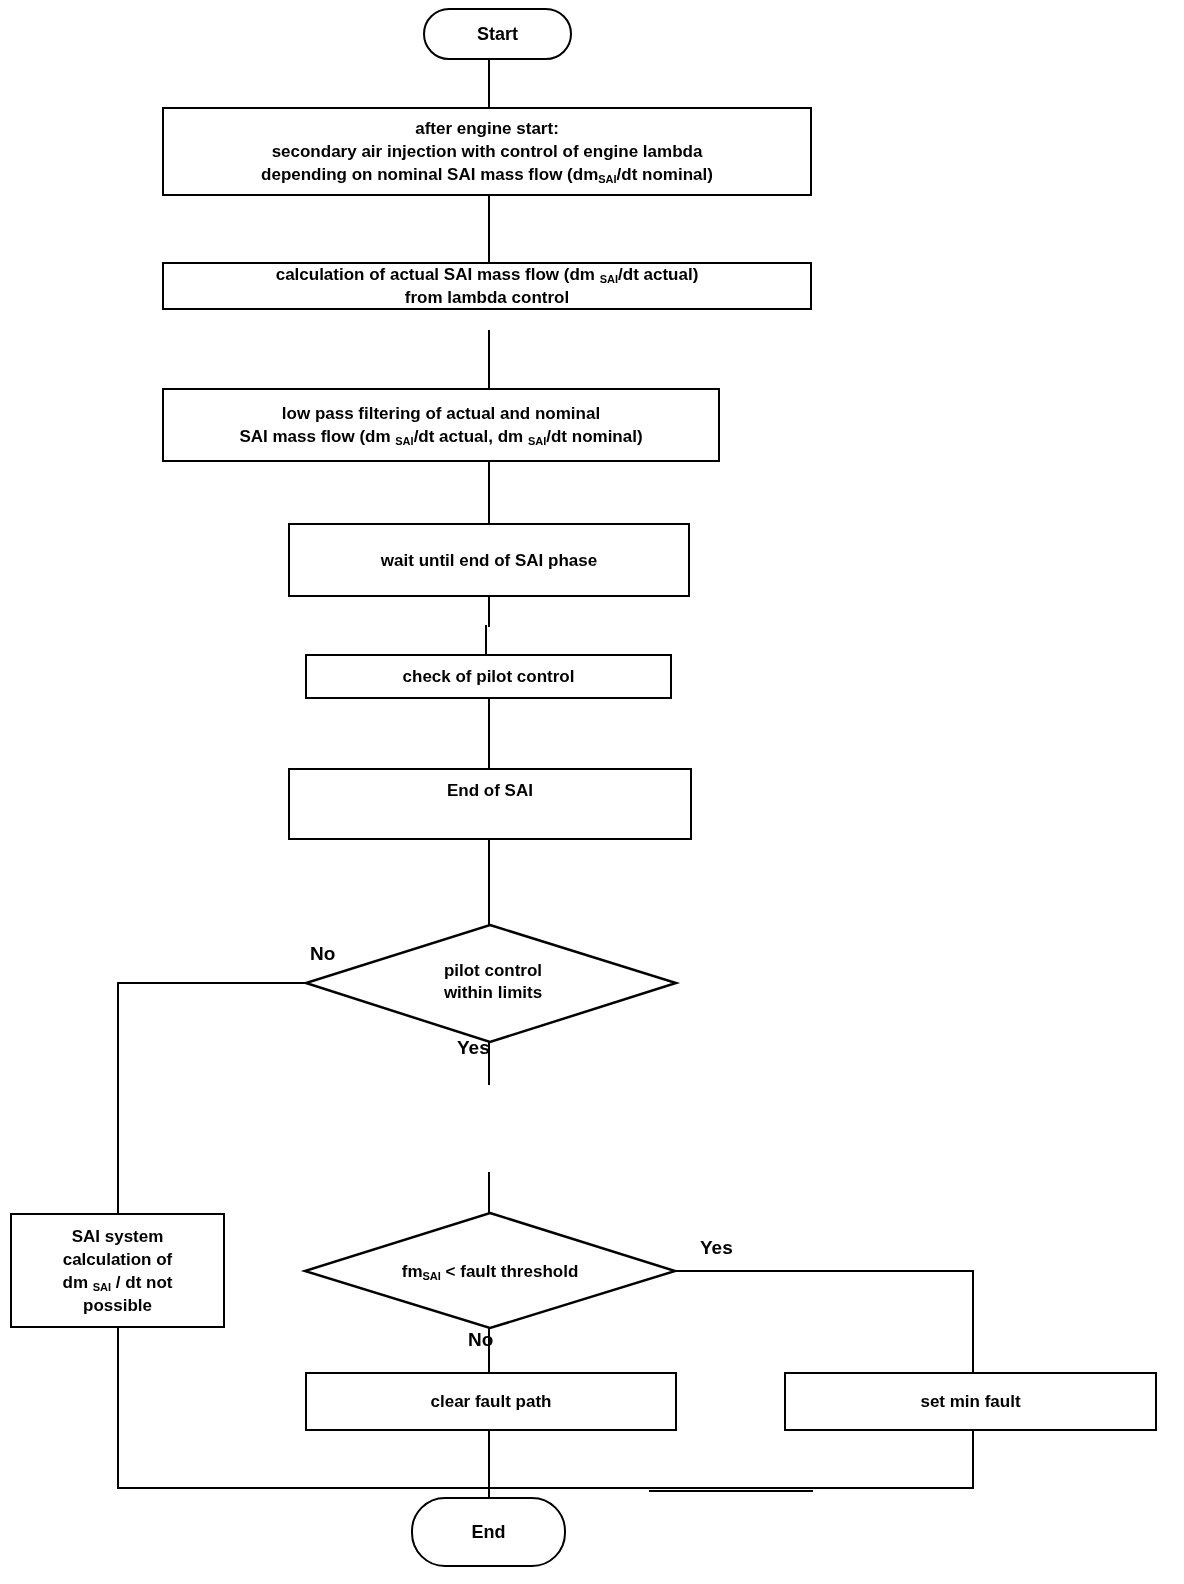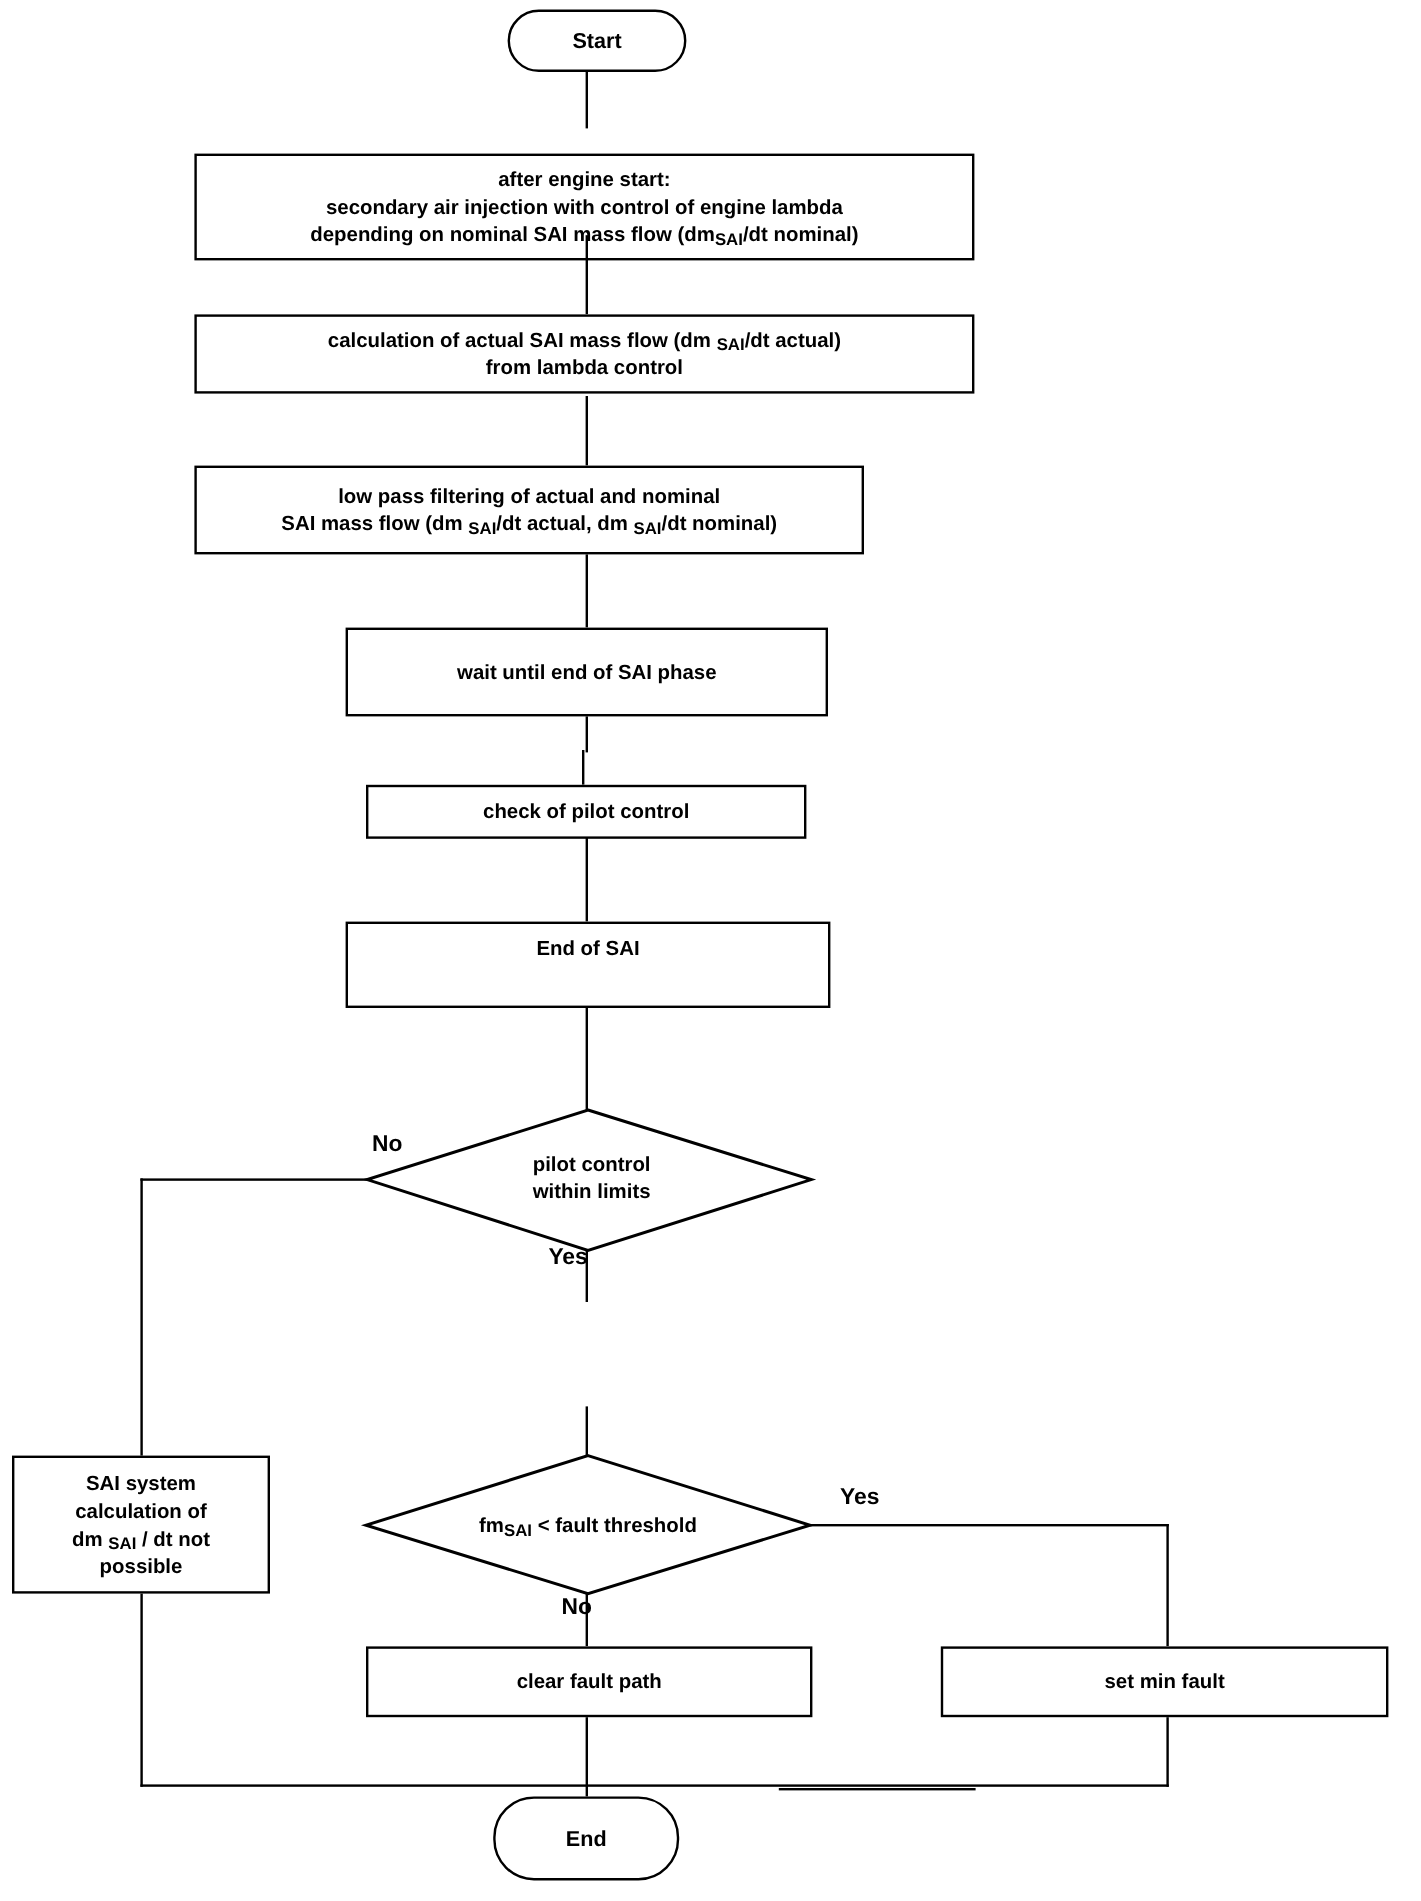--- a/index.html
+++ b/index.html
@@ -15,42 +15,42 @@
   }
   .node .line{white-space:nowrap;}
   .terminator{border-radius:28px;font-size:18px;border-width:2.5px;}
   .top-align{justify-content:flex-start;padding-top:9px;}
   .vline,.hline{position:absolute;background:#000;}
   .branch-label{position:absolute;font-weight:600;font-size:19px;line-height:20px;margin-left:20px;}
   .dsvg{position:absolute;overflow:visible;}
   .dtext{
     position:absolute;text-align:center;font-weight:600;font-size:17px;line-height:22px;
   }
-  sub{font-size:14px;line-height:0;vertical-align:-3px;}
+  sub{font-size:11px;line-height:0;vertical-align:-3px;}
 </style>
 </head>
 <body>
 
 <div id="canvas">
 
   <div class="node terminator" style="left:423px;top:8px;width:149px;height:52px;">
     <div class="line">Start</div>
   </div>
 
   <div class="vline" style="left:488px;top:60px;width:2px;height:47px;"></div>
 
-  <div class="node" style="left:162px;top:107px;width:650px;height:89px;margin-top:21px;">
+  <div class="node" style="left:162px;top:107px;width:650px;height:89px;">
     <div class="line">after engine start:</div>
     <div class="line">secondary air injection with control of engine lambda</div>
     <div class="line">depending on nominal SAI mass flow (dm<sub>SAI</sub>/dt nominal)</div>
   </div>
 
   <div class="vline" style="left:488px;top:196px;width:2px;height:66px;"></div>
 
-  <div class="node" style="left:162px;top:262px;width:650px;height:66px;">
+  <div class="node" style="left:162px;top:262px;width:650px;height:48px;">
     <div class="line">calculation of actual SAI mass flow (dm <sub>SAI</sub>/dt actual)</div>
     <div class="line">from lambda control</div>
   </div>
 
   <div class="vline" style="left:488px;top:330px;width:2px;height:58px;"></div>
 
   <div class="node" style="left:162px;top:388px;width:558px;height:74px;">
     <div class="line">low pass filtering of actual and nominal</div>
     <div class="line">SAI mass flow (dm <sub>SAI</sub>/dt actual, dm <sub>SAI</sub>/dt nominal)</div>
   </div>

